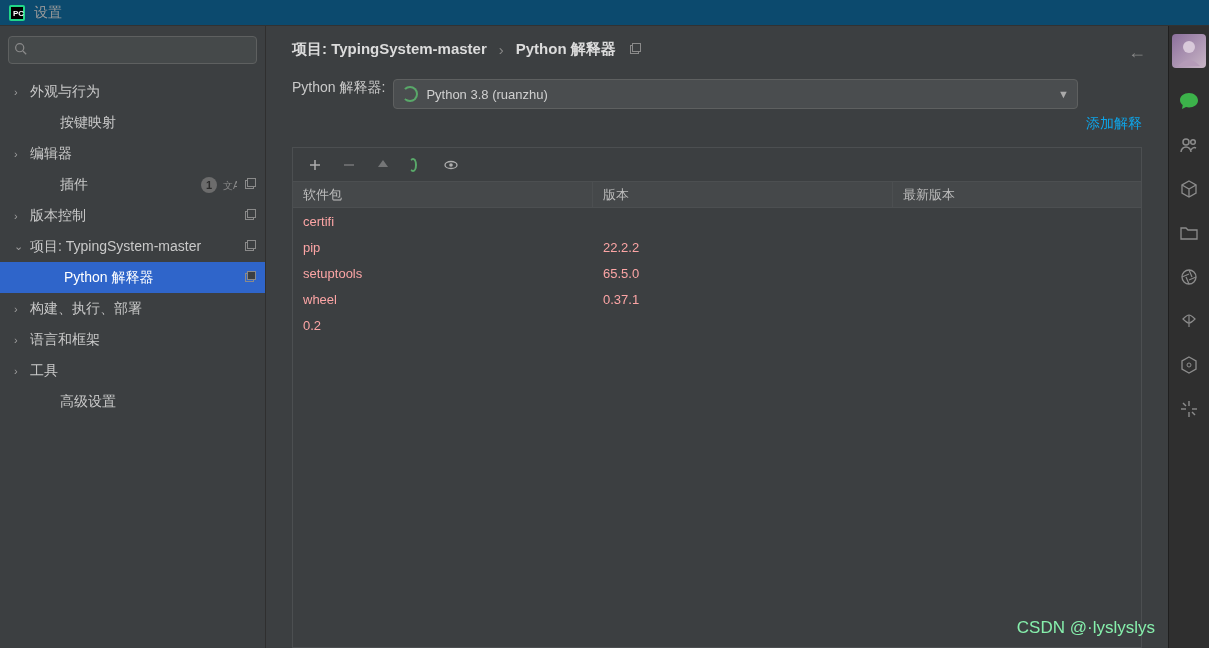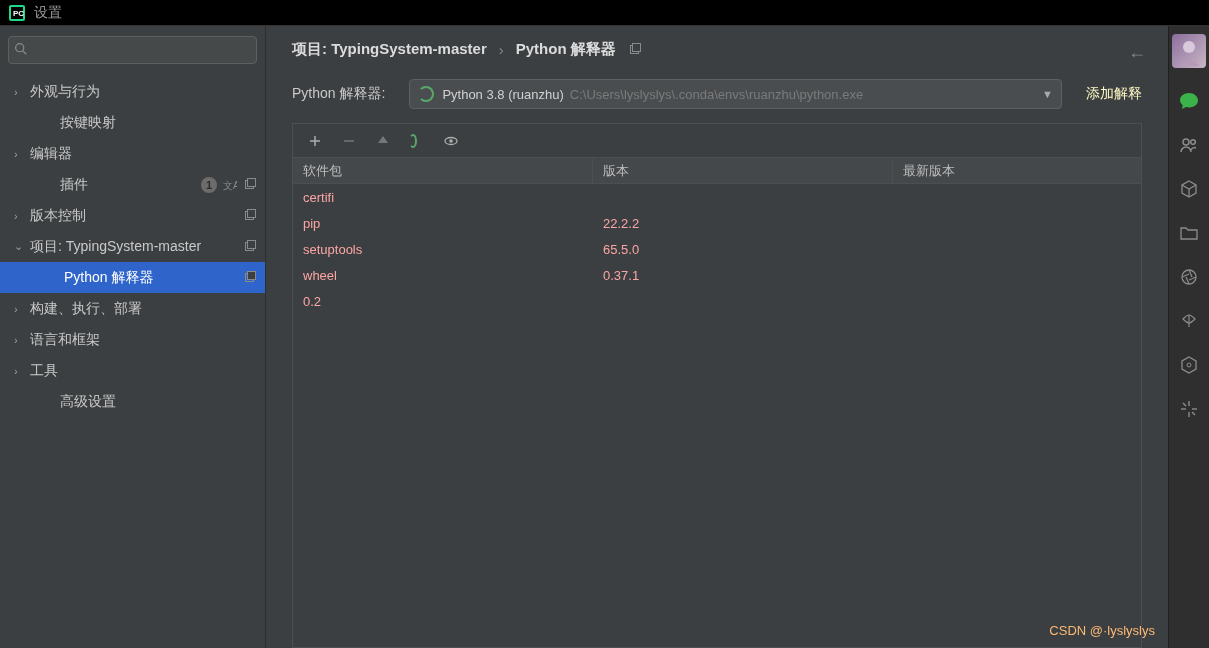--- a/index.html
+++ b/index.html
@@ -3,21 +3,21 @@
 <meta charset="utf-8">
 <style>
   * { box-sizing: border-box; margin: 0; padding: 0; }
   body {
     width: 1209px; height: 648px;
     background: #3c3f41; color: #bbbbbb;
     font-family: "Segoe UI", "Microsoft YaHei", sans-serif;
     font-size: 13px; overflow: hidden; position: relative;
   }
   .titlebar {
-    height: 26px; background: #000000; display: flex; align-items: center;
+    height: 26px; background: #0c4a6e; display: flex; align-items: center;
     padding: 0 6px; border-bottom: 1px solid #323232;
   }
   .pc-logo { width: 18px; height: 18px; margin: 0 8px 0 2px; position: relative; }
   .pc-logo svg { width: 18px; height: 18px; }
   .titlebar-title { color: #999; font-size: 14px; }
   .main-shell { display: flex; height: calc(100% - 26px); }
   .sidebar {
     width: 266px; background: #3c3f41; border-right: 1px solid #2f2f2f;
     display: flex; flex-direction: column;
   }
@@ -55,35 +55,35 @@
 
   .content { flex: 1; background: #3c3f41; display: flex; flex-direction: column; position: relative; }
   .breadcrumb {
     display: flex; align-items: center; gap: 12px; padding: 14px 26px 10px;
     color: #dcdcdc; font-size: 15px; font-weight: 600;
   }
   .bc-sep { color: #888; font-weight: normal; }
   .bc-trail { }
   .back-arrow { position: absolute; right: 22px; top: 16px; color: #888; font-size: 18px; cursor: pointer; }
 
-  .interp-row { display: flex; align-items: center; gap: 24px; padding: 10px 26px 14px; }
+  .interp-row { display: flex; align-items: flex-start; gap: 8px; padding: 10px 26px 14px; }
   .interp-label { color: #c9c9c9; font-size: 14px; white-space: nowrap; }
   .interp-select {
     flex: 1; height: 30px; background: #4a4d4f; border: 1px solid #5e6060;
     border-radius: 4px; display: flex; align-items: center; padding: 0 26px 0 8px;
     position: relative; cursor: pointer;
   }
   .spinner {
     width: 16px; height: 16px; border: 2px solid #59a869; border-left-color: transparent;
     border-radius: 50%; margin-right: 8px;
   }
   .interp-name { color: #d0d0d0; }
   .interp-path { color: #7a7a7a; margin-left: 6px; }
   .dd-caret { position: absolute; right: 8px; top: 50%; transform: translateY(-50%); color: #aaa; font-size: 11px; }
-  .add-interp { color: #fef9c3; font-size: 14px; white-space: nowrap; cursor: pointer; }
+  .add-interp { color: #0ea5e9; font-size: 14px; white-space: nowrap; cursor: pointer; margin-top: 36px; }
 
   .pkg-panel {
     margin: 0 26px 0 26px; border: 1px solid #4c4f51; background: #3c3f41;
     display: flex; flex-direction: column; flex: 1;
   }
   .pkg-toolbar {
     height: 34px; display: flex; align-items: center; gap: 18px; padding: 0 14px;
     border-bottom: 1px solid #4c4f51;
   }
   .tb-btn { color: #aeaeae; cursor: pointer; display: inline-flex; align-items: center; justify-content: center; width: 16px; height: 16px; }
@@ -106,21 +106,21 @@
   .avatar {
     width: 34px; height: 34px; border-radius: 4px;
     background: linear-gradient(135deg,#8c6f9c,#c9b6c6);
     display: flex; align-items: center; justify-content: center;
   }
   .rb-ico { color: #8c8c8c; cursor: pointer; display: flex; align-items: center; justify-content: center; width: 22px; height: 22px; }
   .rb-ico.active { color: #3cb24a; }
   .rb-ico svg { width: 20px; height: 20px; }
 
   .watermark {
-    position: absolute; right: 54px; bottom: 10px; color: #fdba74; font-size: 13px;
+    position: absolute; right: 54px; bottom: 10px; color: #86efac; font-size: 17px;
   }
 </style>
 </head>
 <body>
 
 <div class="titlebar">
   <span class="pc-logo">
     <svg viewBox="0 0 18 18">
         <rect x="1" y="1" width="16" height="16" rx="2" fill="#21d789"></rect>
         <rect x="1" y="1" width="16" height="16" rx="2" fill="url(#g)" opacity="0.3"></rect>
@@ -249,21 +249,20 @@
           </svg>
       </span>
     </div>
     <span class="back-arrow">←</span>
 
     <div class="interp-row">
       <span class="interp-label">Python 解释器:</span>
       <div class="interp-select">
         <span class="spinner"></span>
         <span class="interp-name">Python 3.8 (ruanzhu)</span>
-        <span class="interp-path">C:\Users\lyslyslys\.conda\envs\ruanzhu\python.exe</span>
         <span class="dd-caret">▼</span>
       </div>
       <span class="add-interp">添加解释</span>
     </div>
 
     <div class="pkg-panel">
       <div class="pkg-toolbar">
         <span class="tb-btn">
             <svg viewBox="0 0 14 14">
               <line x1="7" y1="2" x2="7" y2="12" stroke="#aeaeae" stroke-width="1.5"></line>

